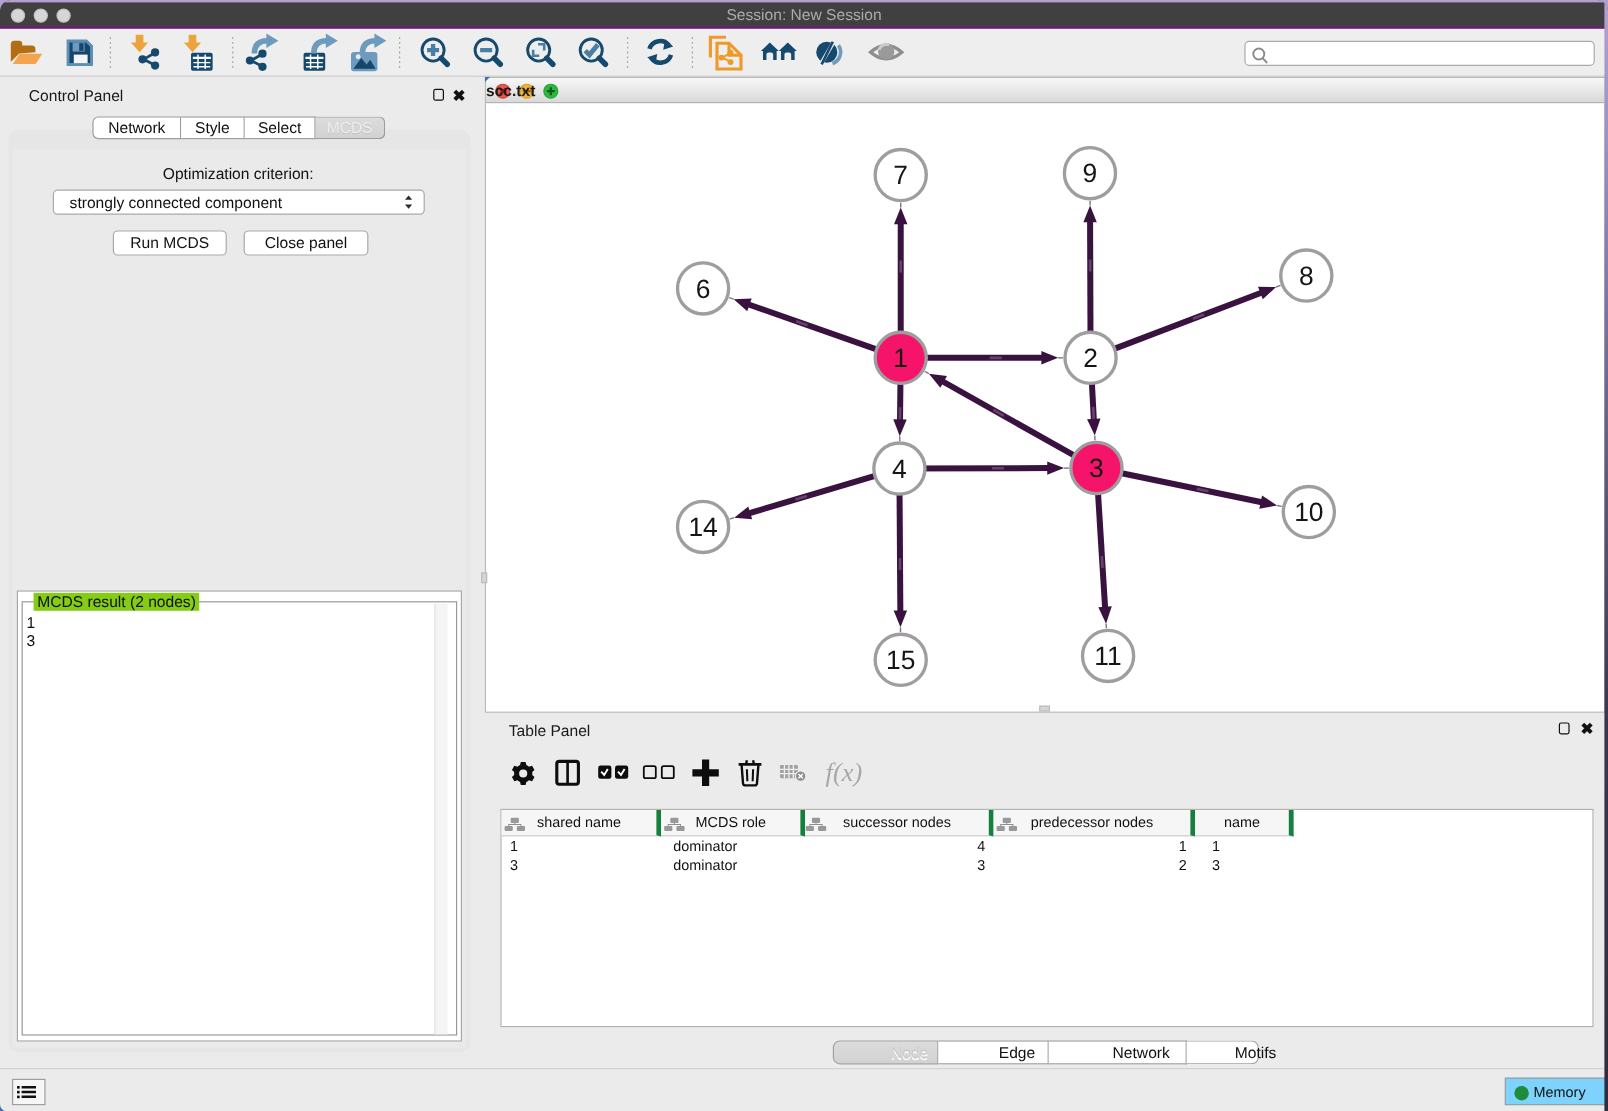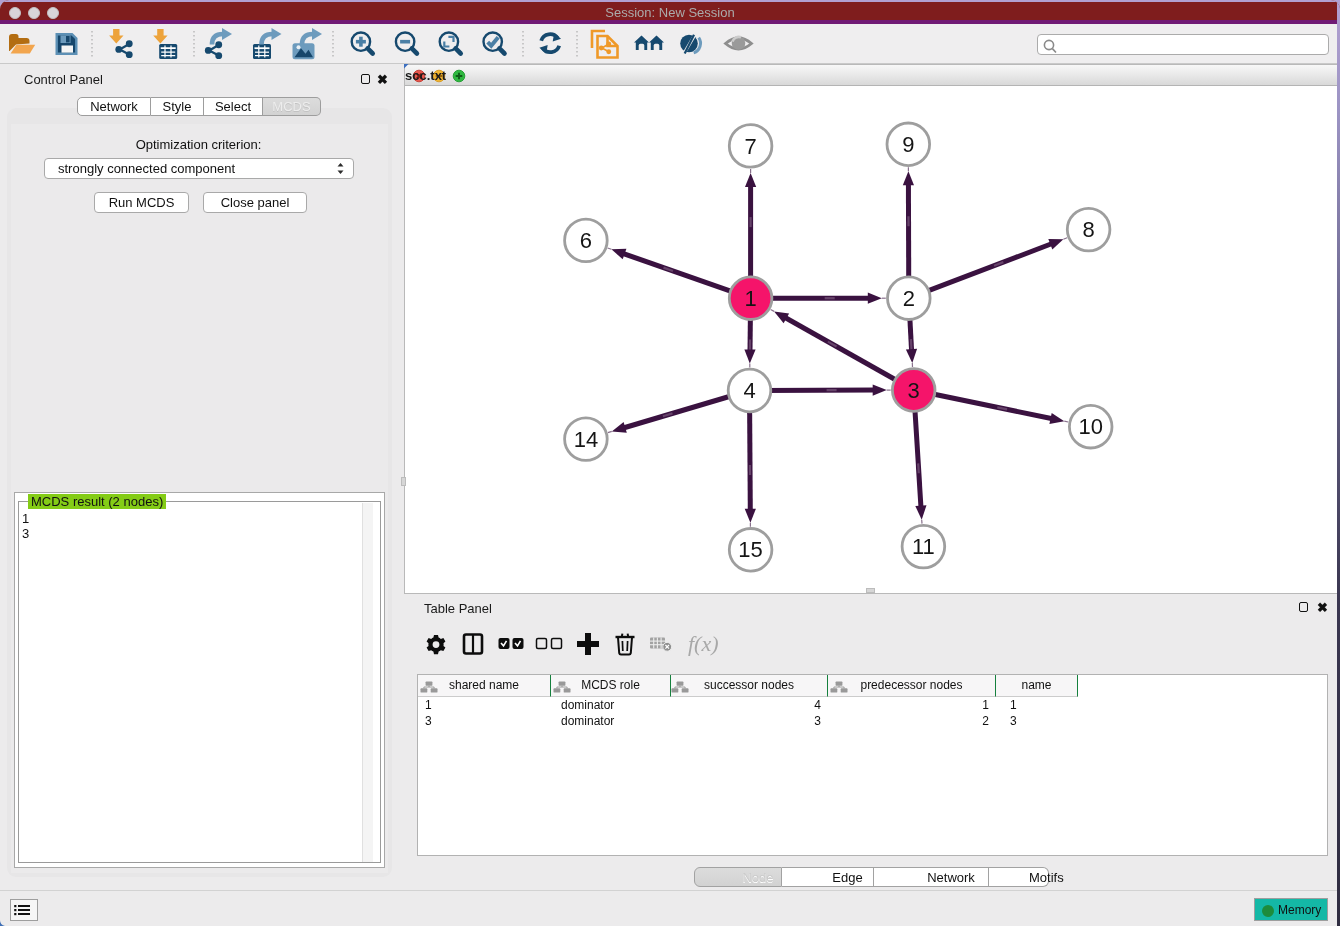--- a/index.html
+++ b/index.html
@@ -4,21 +4,21 @@
 <style>
   * { margin:0; padding:0; box-sizing:border-box; }
   html,body { width:1340px; height:926px; overflow:hidden; }
   body { background:#b2a0d1; font-family:"Liberation Sans", sans-serif; }
   #app { position:absolute; left:0; top:0; width:1340px; height:926px; }
   #window { position:absolute; left:0; top:0; width:1340px; height:926px;
             background:#ecebec; border-radius:9px 9px 0 0; overflow:hidden; }
   .abs { position:absolute; }
 
   
-  #titlebar { position:absolute; left:0; top:0; width:1340px; height:25px; background:#7f1d1d; border-bottom:5px solid #701a75; }
+  #titlebar { position:absolute; left:0; top:0; width:1340px; height:25px; background:#404040; border-bottom:3px solid #701a75; }
   .tl { position:absolute; top:7px; width:12px; height:12px; border-radius:50%;
         background:#d8d5d8; border:1px solid #c3c0c3; }
   #title-text { position:absolute; top:5px; left:0; width:1340px; text-align:center;
                 font-size:13px; color:#ababab; }
 
   
   #toolbar { position:absolute; left:0; top:24px; width:1340px; height:40px; background:#efeeef;
              border-bottom:1px solid #c9c9c9; }
   #searchbox { position:absolute; left:1037px; top:10px; width:292px; height:21px; background:#fff;
                border:1px solid #ababab; border-radius:4px; }
@@ -58,21 +58,21 @@
                   background:linear-gradient(#f8f8f8,#d9d9d9); border-bottom:1px solid #b4b4b4; }
   #net-title { position:absolute; top:3px; left:0; width:932px; text-align:left; font-size:13px;
                font-weight:bold; color:#1a1a1a; }
 
   
   #tpanel { position:absolute; left:404px; top:597px; width:934px; height:293px; background:#ecebec; }
   #tp-title { position:absolute; left:20px; top:4px; font-size:13px; color:#1a1a1a; }
   #tp-toolbar { position:absolute; left:13px; top:24px; width:908px; height:40px; }
   #tgrid { position:absolute; left:13px; top:77px; width:911px; height:182px; background:#fff;
            border:1px solid #b2b2b2; }
-  .thdr { position:absolute; top:0; height:22px; background:#f7f6f7; border-right:1px solid #15803d;
+  .thdr { position:absolute; top:0; height:22px; background:#f7f6f7; border-right:4px solid #15803d;
           border-bottom:1px solid #cccccc; font-size:12px; color:#111; text-align:center;
           line-height:21px; }
   .tcell { position:absolute; font-size:12px; color:#111; height:16px; line-height:16px; }
   #btabs { position:absolute; left:290px; top:270px; height:20px; }
   .btab { float:left; height:20px; border:1px solid #a2a2a2; border-left:none; background:#fff;
           font-size:13px; color:#111; text-align:center; line-height:19px;padding-left:40px; }
 
   
   #statusbar { position:absolute; left:0; top:890px; width:1340px; height:34px;
                border-top:1px solid #d2d2d2; background:#ecebec; }
@@ -497,20 +497,20 @@
               <line x1="7" y1="10" x2="19" y2="10"></line>
               <line x1="7" y1="14" x2="19" y2="14"></line>
             </g>
             <g fill="#111">
               <rect x="3.2" y="5" width="2.2" height="2.2"></rect>
               <rect x="3.2" y="9" width="2.2" height="2.2"></rect>
               <rect x="3.2" y="13" width="2.2" height="2.2"></rect>
             </g>
           </svg>
     </div>
-    <div class="abs" style="left:1254px;top:7px;width:74px;height:23px;background:#14b8a6;border:1px solid #9e9e9e">
+    <div class="abs" style="left:1254px;top:7px;width:86px;height:23px;background:#7dd3fc;border:1px solid #9e9e9e">
       <div class="abs" style="left:7px;top:5.5px;width:12px;height:12px;border-radius:50%;background:#1d8c3c"></div>
       <div class="abs" style="left:23px;top:4px;font-size:12px;color:#111">Memory</div>
     </div>
   </div>
 
 </div>
 </div>
 
 </body></html>

